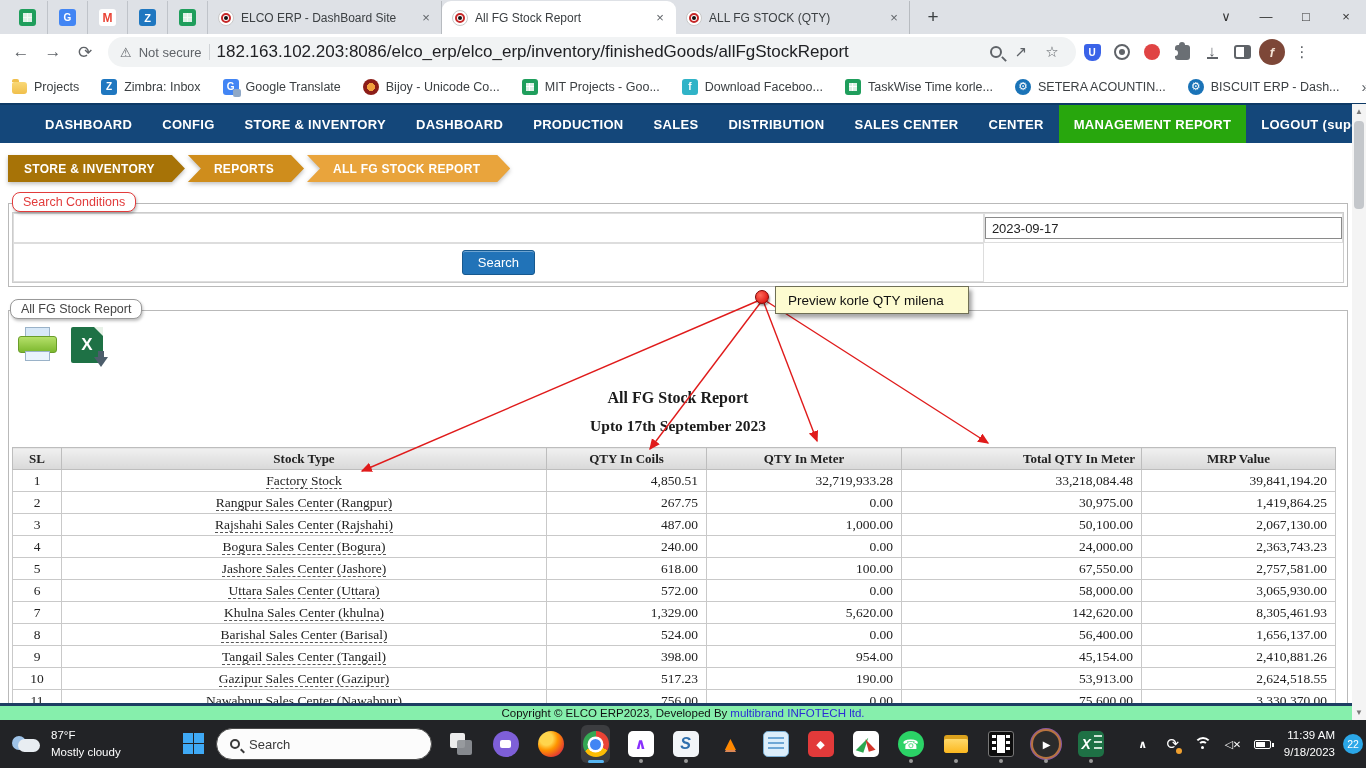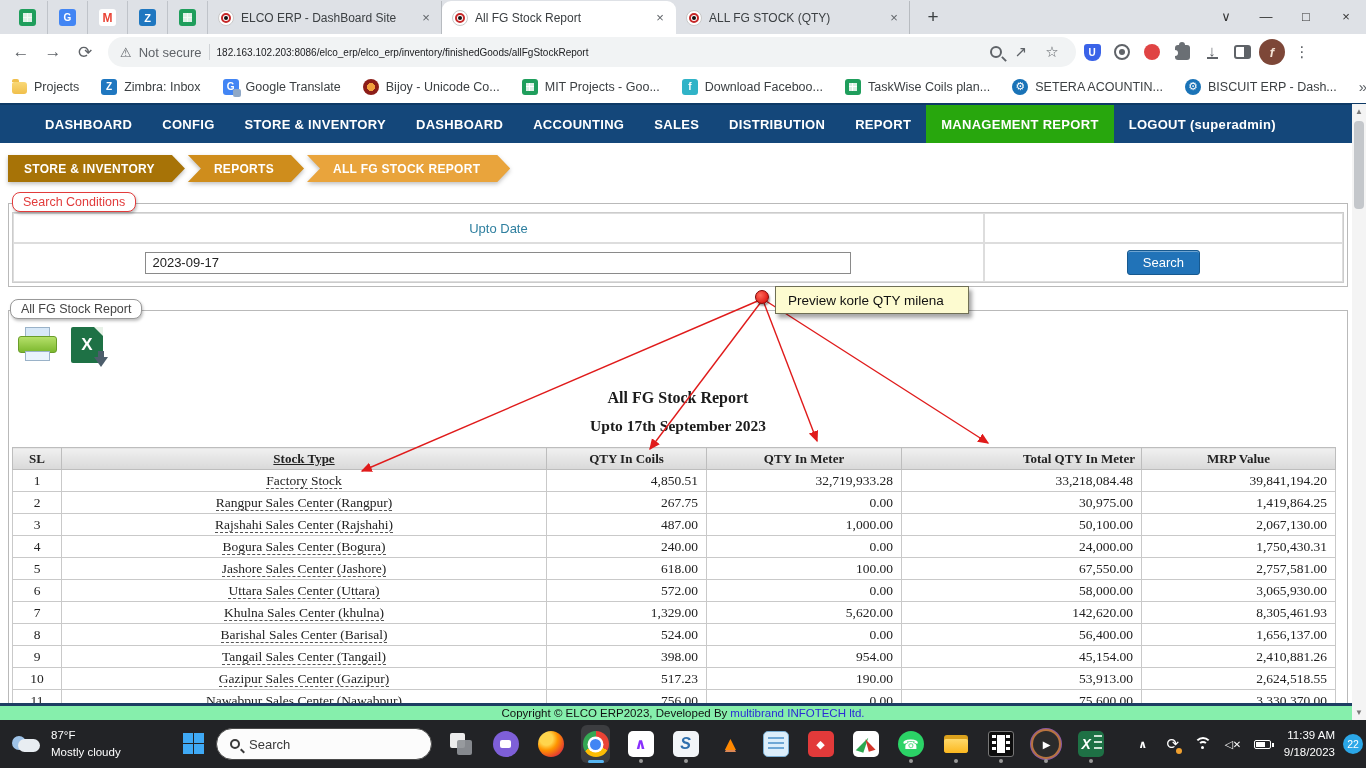--- a/index.html
+++ b/index.html
@@ -33,21 +33,21 @@
   .win-controls { margin-left:auto; display:flex; align-self:flex-start; }
   .win-btn { width:40px; height:32px; display:flex; align-items:center; justify-content:center; color:#333; font-size:13px; }
 
   
   .toolbar { position:absolute; top:34px; left:0; width:1366px; height:36px; background:#fff; display:flex; align-items:center; padding:0 6px; gap:2px; }
   .nav-btn { width:30px; height:30px; display:flex; align-items:center; justify-content:center; color:#5f6368; font-size:17px; border-radius:50%; }
   .omnibox { width:968px; height:30px; margin-left:6px; background:#f1f3f4; border-radius:15px; display:flex; align-items:center; padding:0 12px; gap:7px; }
   .warn-icon { color:#5f6368; font-size:13px; }
   .sec-text { color:#5f6368; font-size:13px; white-space:nowrap; }
   .omni-div { width:1px; height:16px; background:#d0d3d6; }
-  .url-text { color:#202124; font-size:10px; white-space:nowrap; overflow:hidden; flex:1; }
+  .url-text { color:#202124; font-size:17px; white-space:nowrap; overflow:hidden; flex:1; }
   .mag { width:12px; height:12px; border:2px solid #5f6368; border-radius:50%; position:relative; flex:none; }
   .mag::after { content:""; position:absolute; width:6px; height:2px; background:#5f6368; transform:rotate(45deg); left:9px; top:10px; }
   .omni-ico { color:#5f6368; font-size:15px; width:24px; text-align:center; flex:none; }
   .ext { width:28px; height:28px; display:flex; align-items:center; justify-content:center; }
   .ext-ublock { width:17px; height:17px; background:#3a63e8; border-radius:3px 3px 8px 8px; color:#fff; font-size:10px; font-weight:bold; display:flex; align-items:center; justify-content:center; }
   .ext-camera { width:16px; height:16px; border-radius:50%; border:2px solid #5f6368; position:relative; }
   .ext-camera::after { content:""; position:absolute; inset:3px; border-radius:50%; background:#5f6368; }
   .ext-red { width:16px; height:16px; border-radius:50%; background:#e04444; }
   .ext-puzzle { width:15px; height:15px; background:#6a6f74; border-radius:3px; position:relative; }
   .ext-puzzle::before { content:""; position:absolute; width:6px; height:6px; border-radius:50%; background:#6a6f74; top:-3px; left:4px; }
@@ -117,21 +117,21 @@
   .xl-icon .arr::before { content:""; position:absolute; left:-3px; top:-16px; width:6px; height:8px; background:#4c5d6b; }
 
   .report-title { position:absolute; top:78px; left:0; width:100%; text-align:center; font-family:"Liberation Serif","DejaVu Serif",serif; font-weight:bold; color:#1b1b1b; }
   .report-title .t1 { font-size:16px; }
   .report-title .t2 { font-size:15.5px; margin-top:10px; }
 
   .rt-wrap { position:absolute; top:136px; left:3px; width:1323px; }
   table.rt { width:100%; border-collapse:collapse; font-family:"Liberation Serif","DejaVu Serif",serif; font-size:13.5px; color:#222; table-layout:fixed; }
   .rt th { background:linear-gradient(#f0f0f0,#d9d9d9); border:1px solid #bdbdbd; height:22px; font-size:13px; font-weight:bold; padding:0 6px; }
   .rt td { border:1px solid #c9c9c9; height:22px; padding:0 8px; white-space:nowrap; overflow:hidden; }
-  .rt th:nth-child(1){width:49px;} .rt th:nth-child(2){width:485px;text-decoration:underline;} .rt th:nth-child(3){width:160px;}
+  .rt th:nth-child(1){width:49px;} .rt th:nth-child(2){width:485px;} .rt th:nth-child(3){width:160px;}
   .rt th:nth-child(4){width:195px;} .rt th:nth-child(5){width:240px;text-align:right;} .rt th:nth-child(6){width:194px;}
   .rt td:nth-child(1){text-align:center;} .rt td:nth-child(2){text-align:center;}
   .rt td:nth-child(3),.rt td:nth-child(4),.rt td:nth-child(5),.rt td:nth-child(6){text-align:right;}
   .stock-link { border-bottom:1px dashed #555; cursor:pointer; }
 
   .anno-svg { position:absolute; inset:0; width:100%; height:100%; z-index:55; pointer-events:none; }
   .tooltip { position:absolute; top:143px; left:775px; width:194px; height:28px; background:#FDFBD0; border:1px solid #6f6f55; box-shadow:3px 4px 4px rgba(0,0,0,.35); font-size:13.5px; color:#111; display:flex; align-items:center; padding-left:12px; z-index:60; }
   .anno-dot { position:absolute; top:147px; left:755px; width:14px; height:14px; border-radius:50%; background:radial-gradient(circle at 35% 35%, #ff6a5a, #d40000); border:1px solid #7e0000; box-shadow:1px 2px 2px rgba(0,0,0,.4); z-index:61; }
 
   
@@ -323,60 +323,58 @@
       <div class="bm">
         <span class="bm-icon bmi-sheets"></span>
         <span class="bm-label">MIT Projects - Goo...</span>
       </div>
       <div class="bm">
         <span class="bm-icon bmi-facebook"></span>
         <span class="bm-label">Download Faceboo...</span>
       </div>
       <div class="bm">
         <span class="bm-icon bmi-sheets"></span>
-        <span class="bm-label">TaskWise Coils plan...</span>
+        <span class="bm-label">TaskWise Time korle...</span>
       </div>
       <div class="bm">
         <span class="bm-icon bmi-gear"></span>
         <span class="bm-label">SETERA ACOUNTIN...</span>
       </div>
       <div class="bm">
         <span class="bm-icon bmi-gear"></span>
         <span class="bm-label">BISCUIT ERP - Dash...</span>
       </div>
     <div class="bm-overflow">»</div>
   </div>
 
   <div class="site-nav">
     <div class="nav-item">DASHBOARD</div>
       <div class="nav-item">CONFIG</div>
       <div class="nav-item">STORE &amp; INVENTORY</div>
       <div class="nav-item">DASHBOARD</div>
-      <div class="nav-item">ACCOUNTING</div>
+      <div class="nav-item">PRODUCTION</div>
       <div class="nav-item">SALES</div>
       <div class="nav-item">DISTRIBUTION</div>
-      <div class="nav-item">REPORT</div>
+      <div class="nav-item">SALES CENTER</div>
+      <div class="nav-item">CENTER</div>
       <div class="nav-item active">MANAGEMENT REPORT</div>
       <div class="nav-item">LOGOUT (superadmin)</div>
   </div>
 
   <div class="content">
 
     <div class="crumbs">
       <div class="crumb first" style="background: rgb(167, 115, 7);">STORE &amp; INVENTORY</div>
         <div class="crumb" style="background: rgb(207, 141, 28);">REPORTS</div>
         <div class="crumb" style="background: rgb(233, 164, 60);">ALL FG STOCK REPORT</div>
     </div>
 
     <div class="chip chip-red" style="top:49px; left:12px;">Search Conditions</div>
     <div class="search-box">
       <div class="sb-grid">
-        <div class="sb-cell">
-            <span class="upto-label">Upto Date</span>
-          </div>
         <div class="sb-cell"></div>
         <div class="sb-cell">
           <input class="date-input" type="text" value="2023-09-17" style="">
         </div>
         <div class="sb-cell">
           <button class="search-btn">Search</button>
         </div>
       </div>
     </div>
 
@@ -433,21 +431,21 @@
                 <td>1,000.00</td>
                 <td>50,100.00</td>
                 <td>2,067,130.00</td>
               </tr>
               <tr>
                 <td>4</td>
                 <td><span class="stock-link">Bogura Sales Center (Bogura)</span></td>
                 <td>240.00</td>
                 <td>0.00</td>
                 <td>24,000.00</td>
-                <td>1,750,430.31</td>
+                <td>2,363,743.23</td>
               </tr>
               <tr>
                 <td>5</td>
                 <td><span class="stock-link">Jashore Sales Center (Jashore)</span></td>
                 <td>618.00</td>
                 <td>100.00</td>
                 <td>67,550.00</td>
                 <td>2,757,581.00</td>
               </tr>
               <tr>

